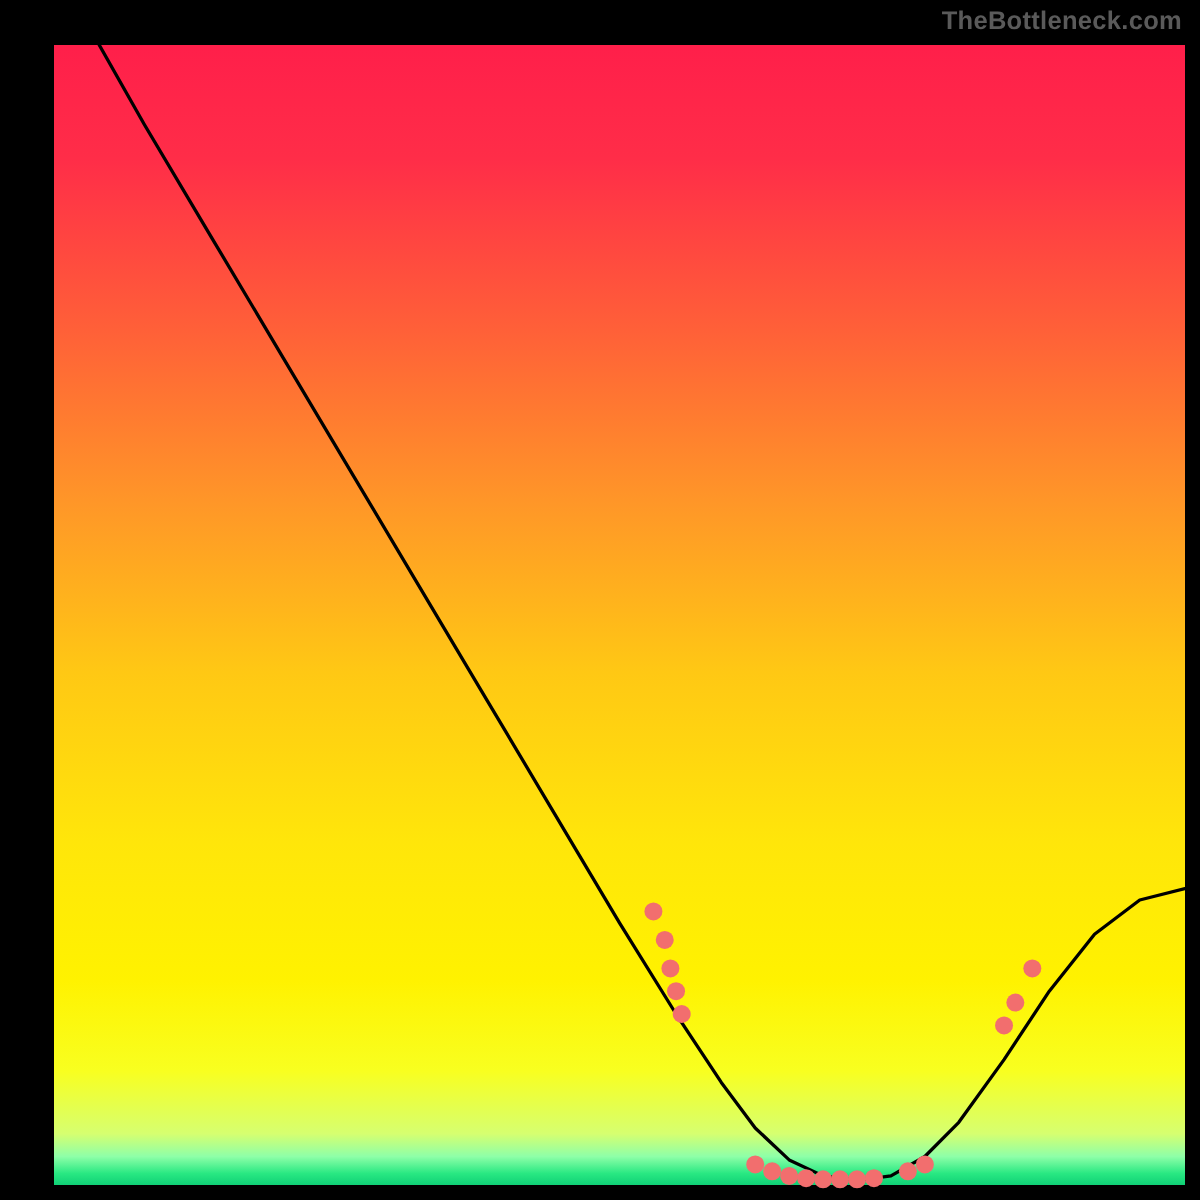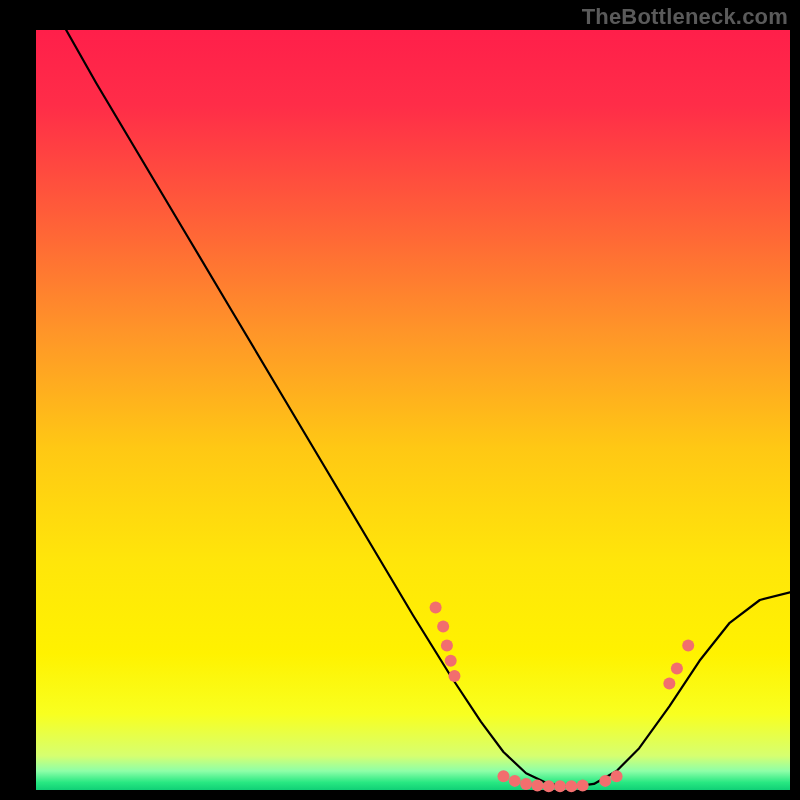--- a/index.html
+++ b/index.html
@@ -14,21 +14,21 @@
   #container {
     position: relative;
     width: 800px;
     height: 800px;
   }
   #watermark {
     position: absolute;
     top: 4px;
     right: 12px;
     color: #5a5a5a;
-    font-size: 22px;
+    font-size: 17px;
     font-weight: 600;
     letter-spacing: 0.2px;
     z-index: 10;
     text-align: right;
   }
   svg {
     position: absolute;
     left: 0;
     top: 0;
   }

